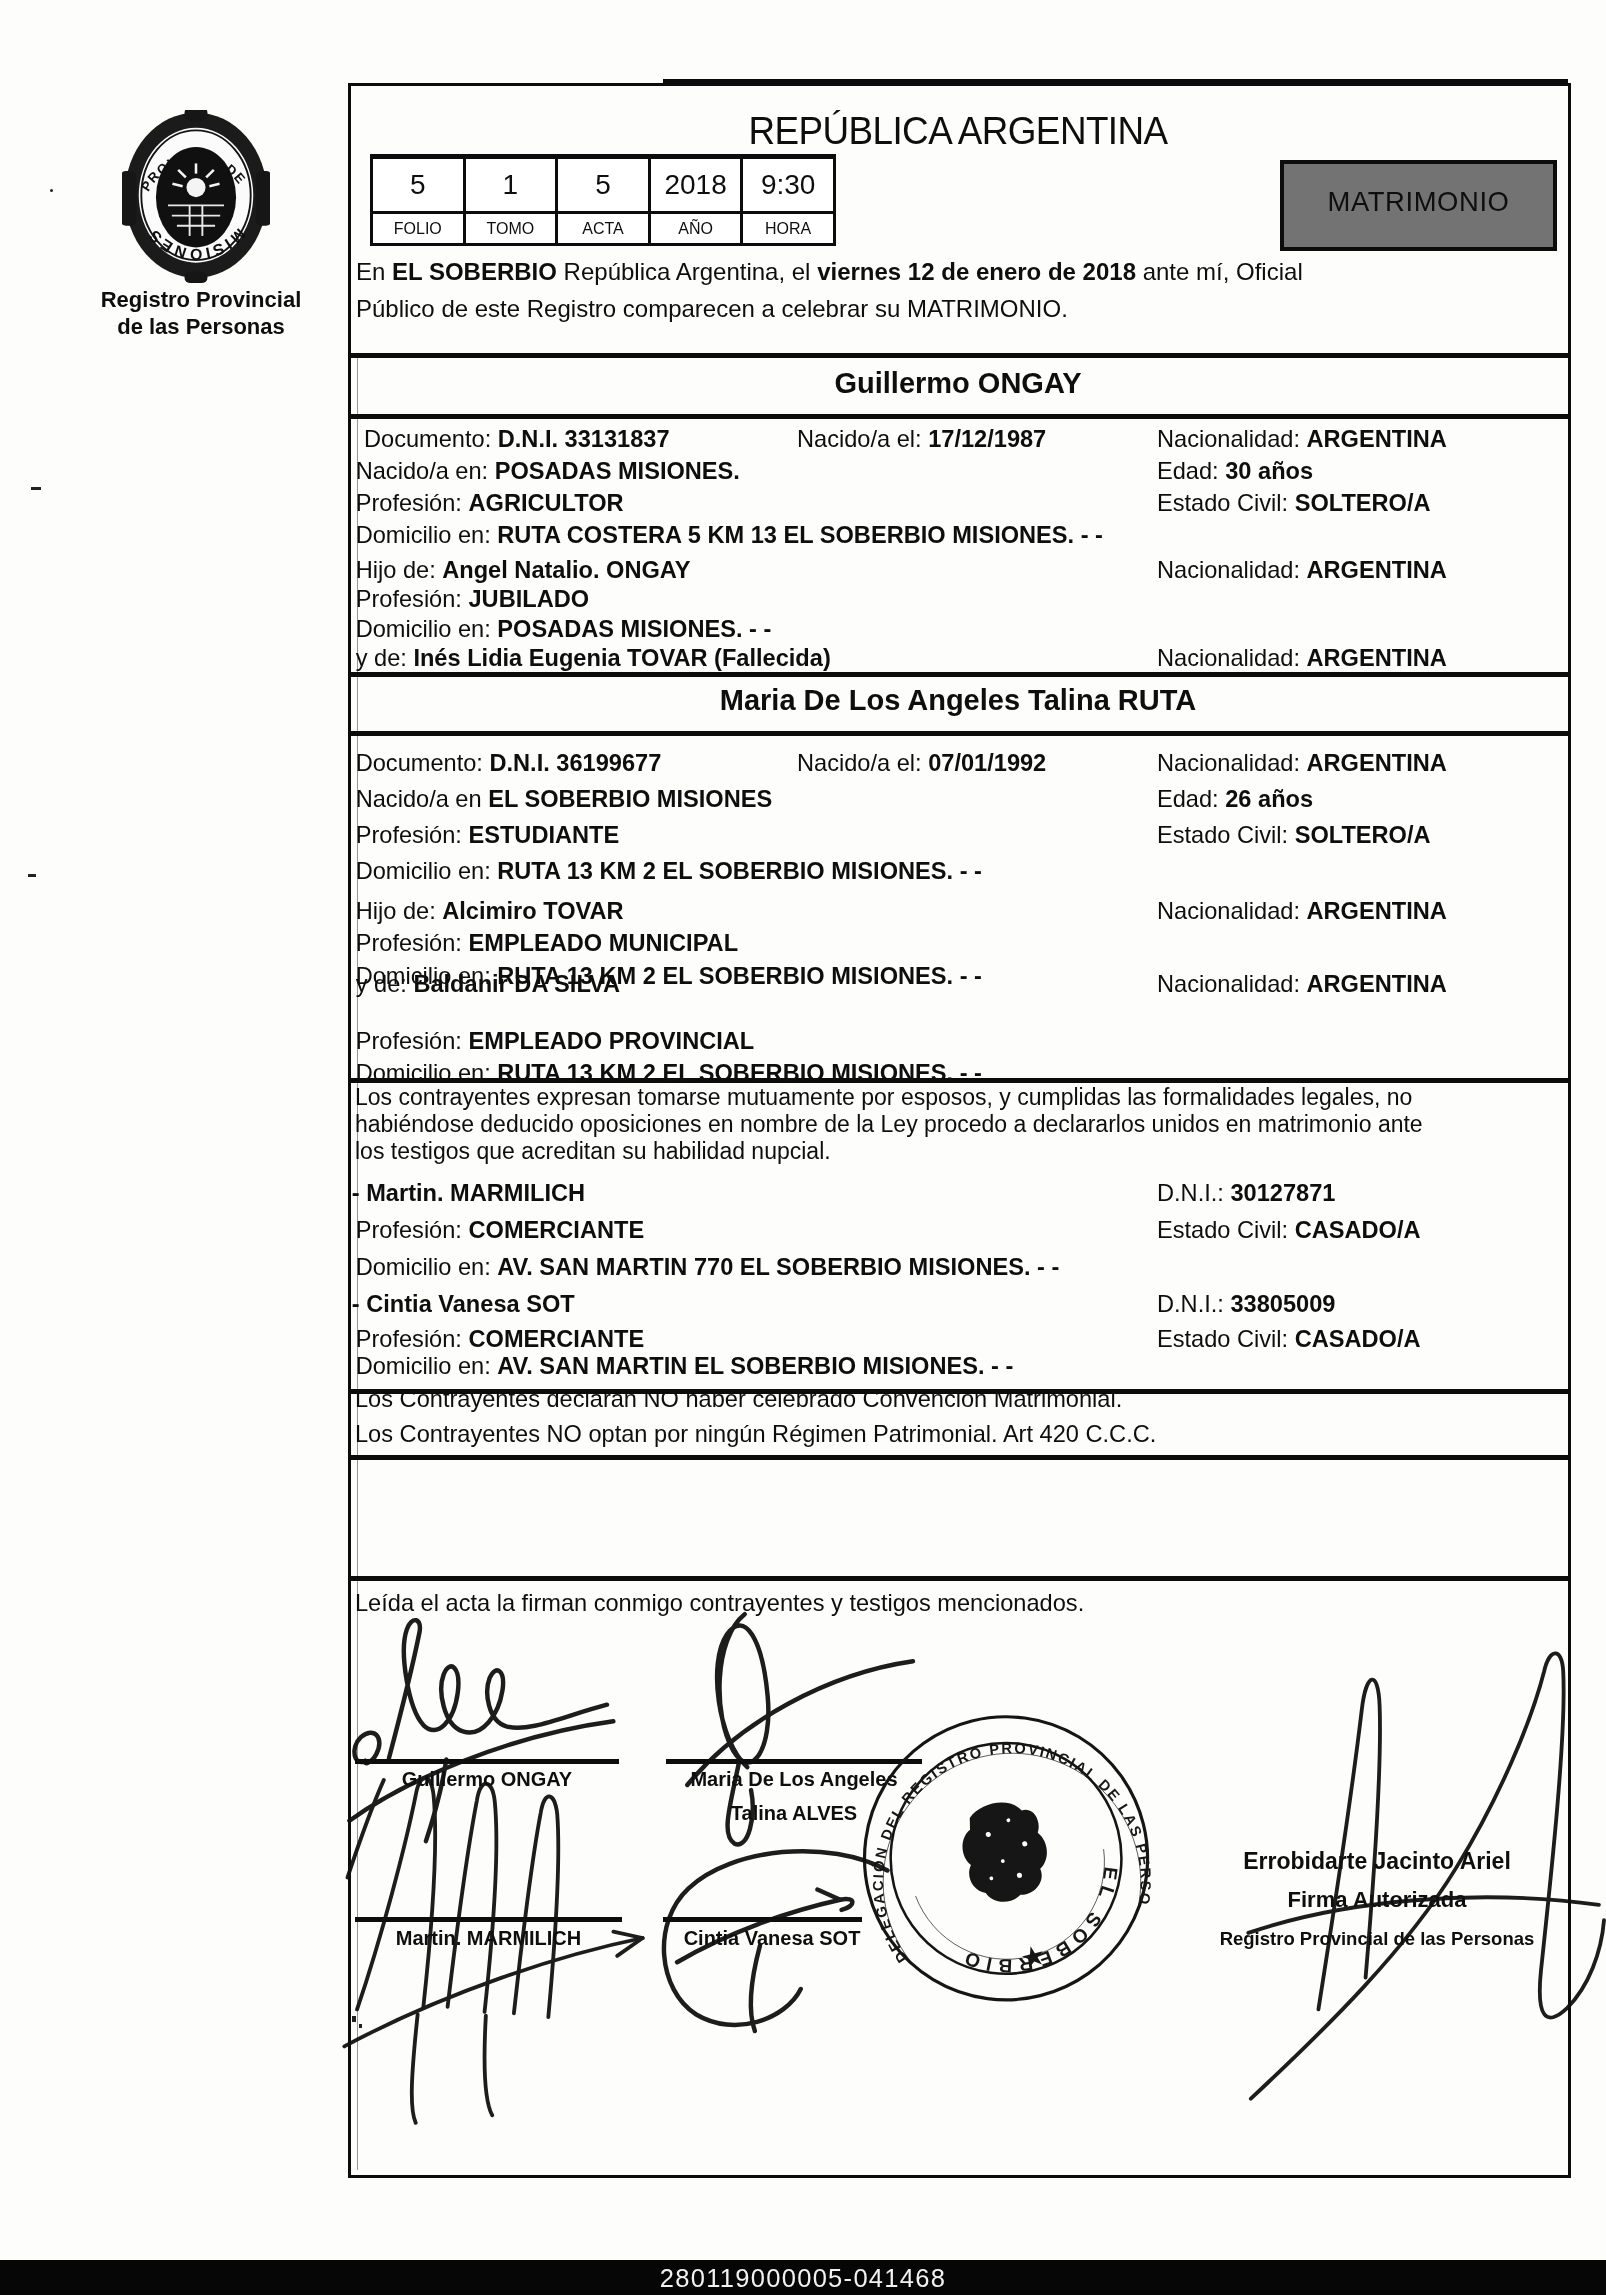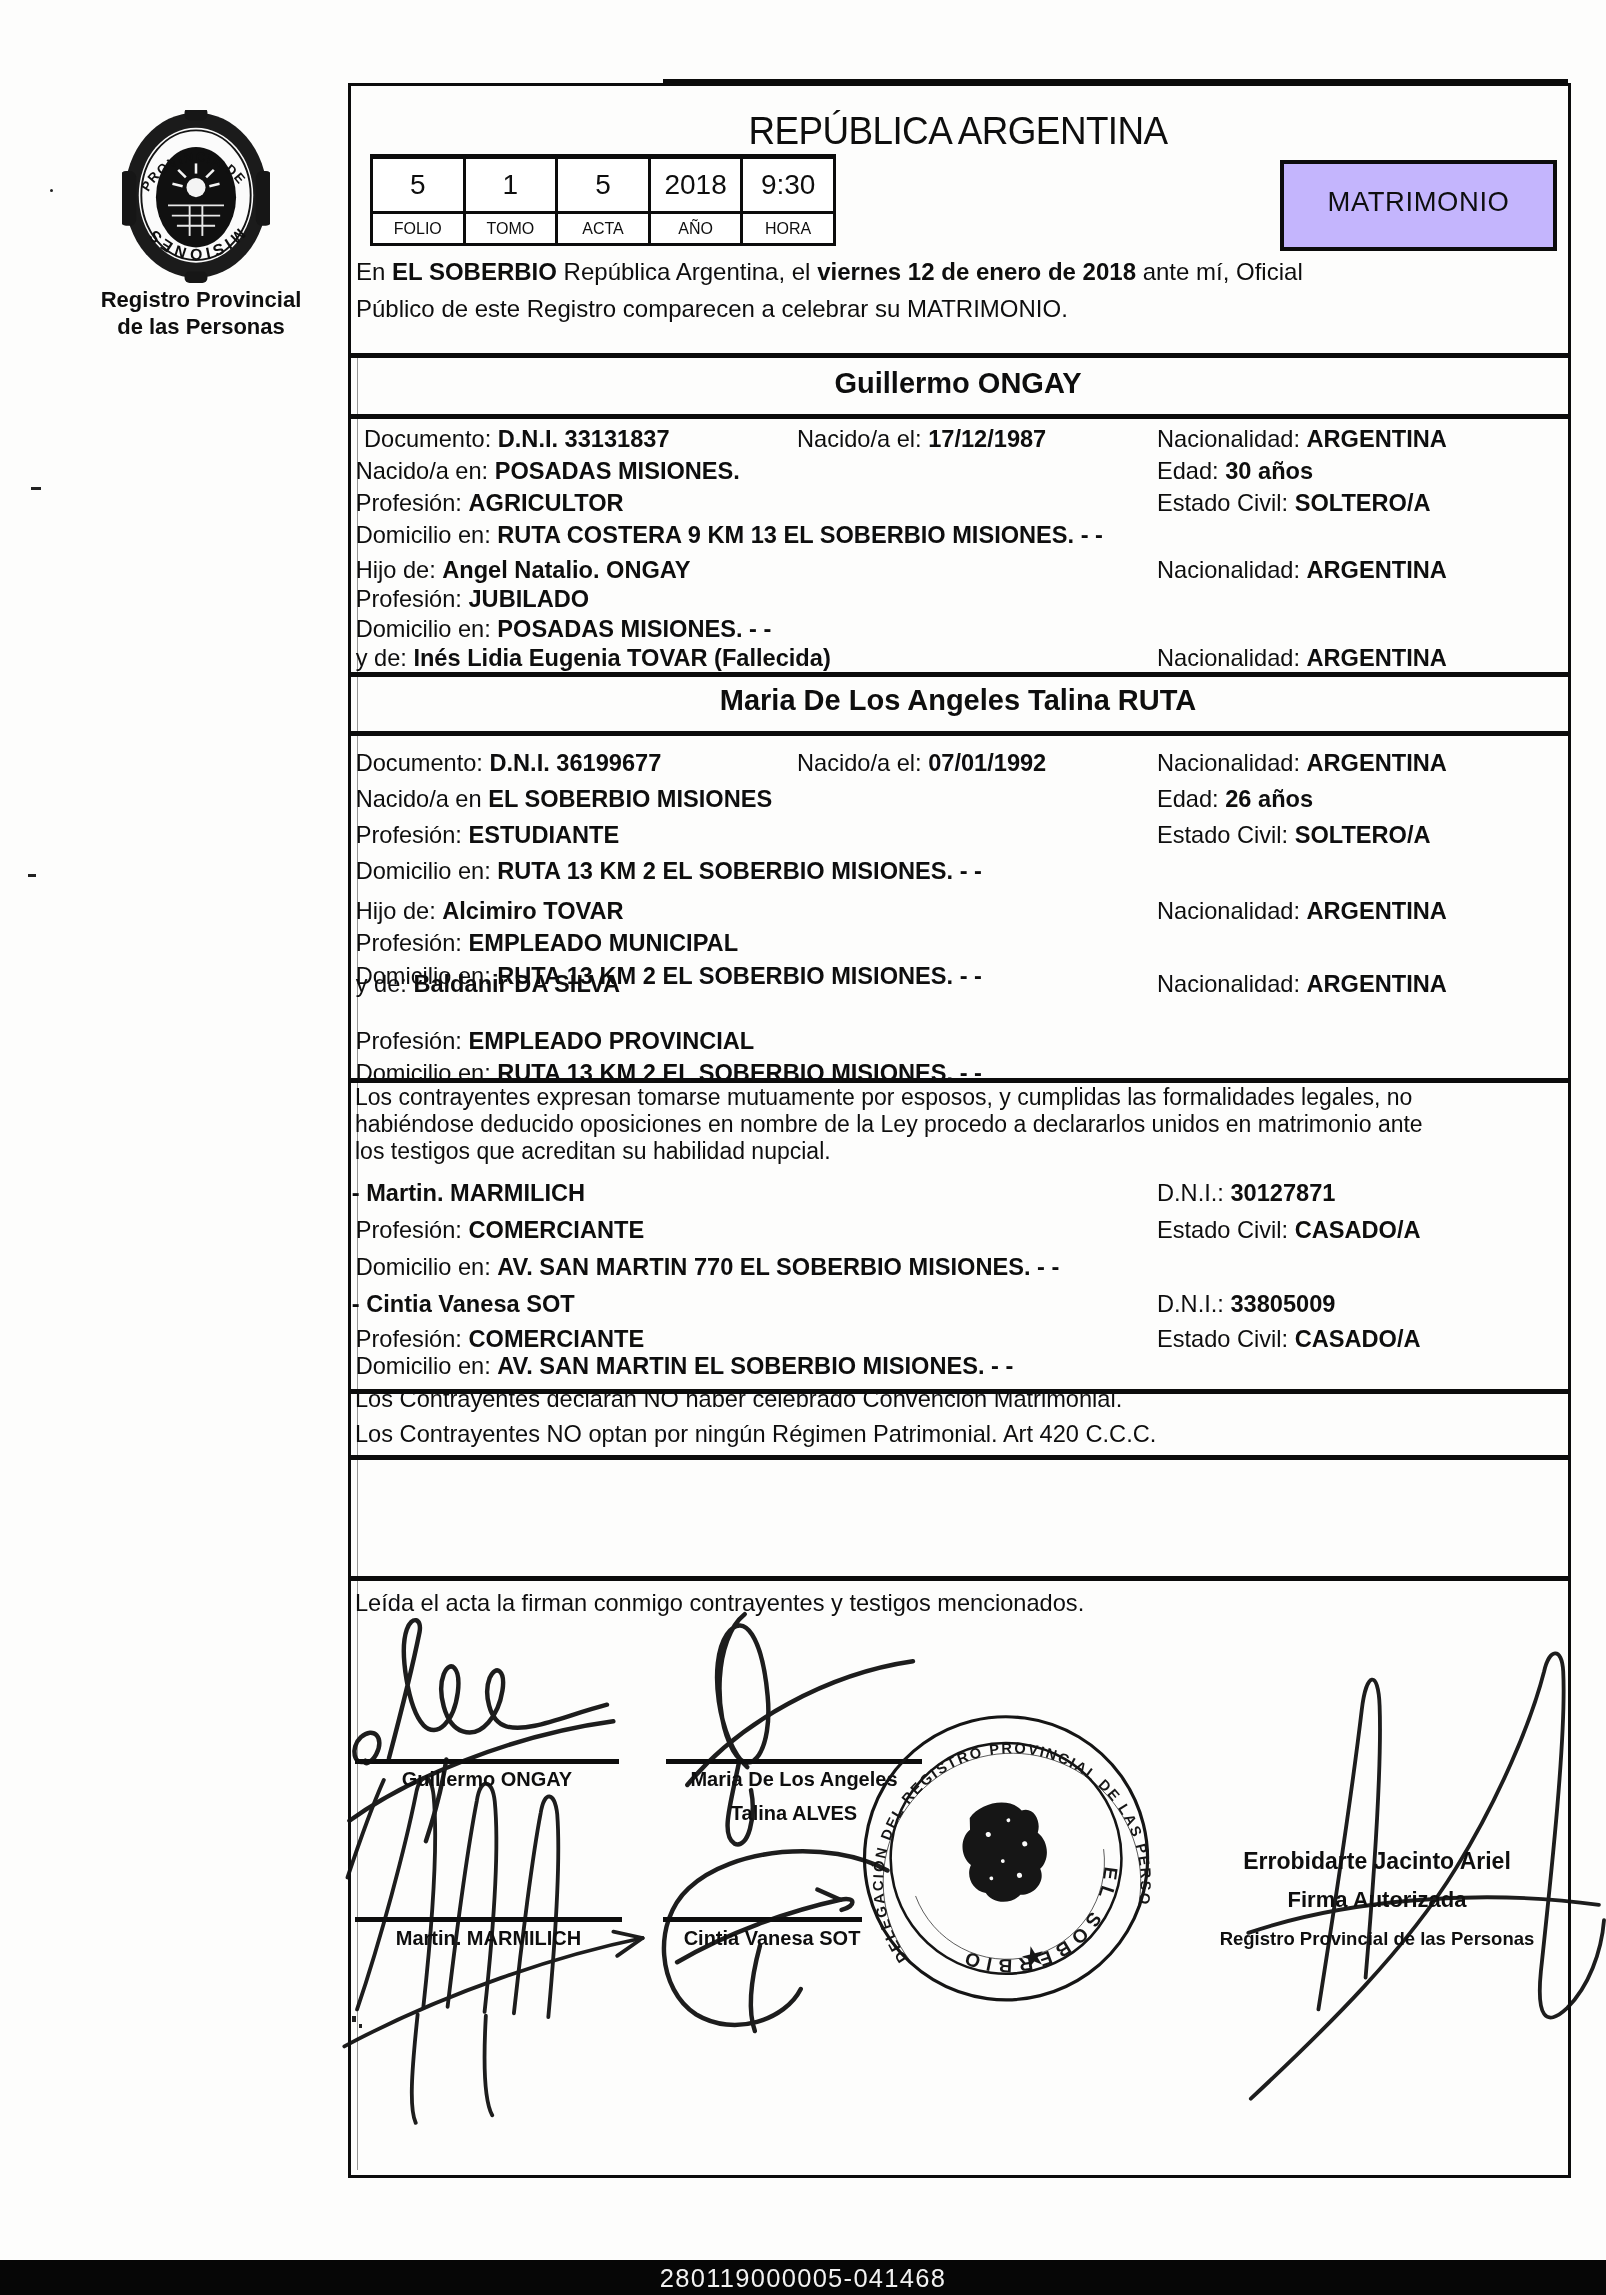--- a/index.html
+++ b/index.html
@@ -17,21 +17,21 @@
     font-size:38px;letter-spacing:-0.6px;transform:scaleX(.97);font-weight:400;}
   
   .rec-table{position:absolute;left:370px;top:154px;width:460px;border:3.8px solid #0c0c0c;border-top-width:5.7px;background:#fff;}
   .trow{display:flex;}
   .tcell{flex:1;text-align:center;border-left:3.2px solid #0c0c0c;}
   .tcell:first-child{border-left:none;}
   .trow.values .tcell{height:52px;line-height:52px;font-size:28px;}
   .trow.labels .tcell{height:29px;line-height:29px;font-size:16px;border-top:3.2px solid #0c0c0c;}
   
   .type-box{position:absolute;left:1280px;top:160px;width:269px;height:83px;border:4.5px solid #0c0c0c;
-    text-align:center;line-height:75px;font-size:27.4px;letter-spacing:0.6px;background:#c4b5fd;}
+    text-align:center;line-height:75px;font-size:27.4px;letter-spacing:0.6px;background:#737373;}
   
   .tline{position:absolute;left:356px;width:1205px;font-size:24px;white-space:nowrap;}
   .tline .b{font-weight:700;}
   .para-line{position:absolute;left:355px;width:1212px;font-size:23px;white-space:nowrap;}
   .section-name{position:absolute;left:348px;width:1220px;text-align:center;font-size:29px;font-weight:700;}
   
   .frow{position:absolute;left:348px;width:1220px;height:29px;}
   .fcell{position:absolute;top:0;white-space:nowrap;font-size:23.6px;}
   .flbl{font-weight:400;}
   .fval{font-weight:700;}
@@ -143,21 +143,21 @@
       </div>
       <div class="frow" style="top: 458px;">
         <span class="fcell" style="left: 7.7px;"><span class="flbl">Nacido/a en: </span><span class="fval">POSADAS MISIONES.</span></span>
         <span class="fcell" style="left: 809px;"><span class="flbl">Edad: </span><span class="fval">30 años</span></span>
       </div>
       <div class="frow" style="top: 490px;">
         <span class="fcell" style="left: 7.7px;"><span class="flbl">Profesión: </span><span class="fval">AGRICULTOR</span></span>
         <span class="fcell" style="left: 809px;"><span class="flbl">Estado Civil: </span><span class="fval">SOLTERO/A</span></span>
       </div>
       <div class="frow" style="top: 522px;">
-        <span class="fcell" style="left: 7.7px;"><span class="flbl">Domicilio en: </span><span class="fval">RUTA COSTERA 9 KM 13 EL SOBERBIO MISIONES.  - -</span></span>
+        <span class="fcell" style="left: 7.7px;"><span class="flbl">Domicilio en: </span><span class="fval">RUTA COSTERA 5 KM 13 EL SOBERBIO MISIONES.  - -</span></span>
       </div>
       <div class="frow" style="top: 557px;">
         <span class="fcell" style="left: 7.7px;"><span class="flbl">Hijo de: </span><span class="fval">Angel Natalio. ONGAY</span></span>
         <span class="fcell" style="left: 809px;"><span class="flbl">Nacionalidad: </span><span class="fval">ARGENTINA</span></span>
       </div>
       <div class="frow" style="top: 586px;">
         <span class="fcell" style="left: 7.7px;"><span class="flbl">Profesión: </span><span class="fval">JUBILADO</span></span>
       </div>
       <div class="frow" style="top: 616px;">
         <span class="fcell" style="left: 7.7px;"><span class="flbl">Domicilio en: </span><span class="fval">POSADAS MISIONES. - -</span></span>

